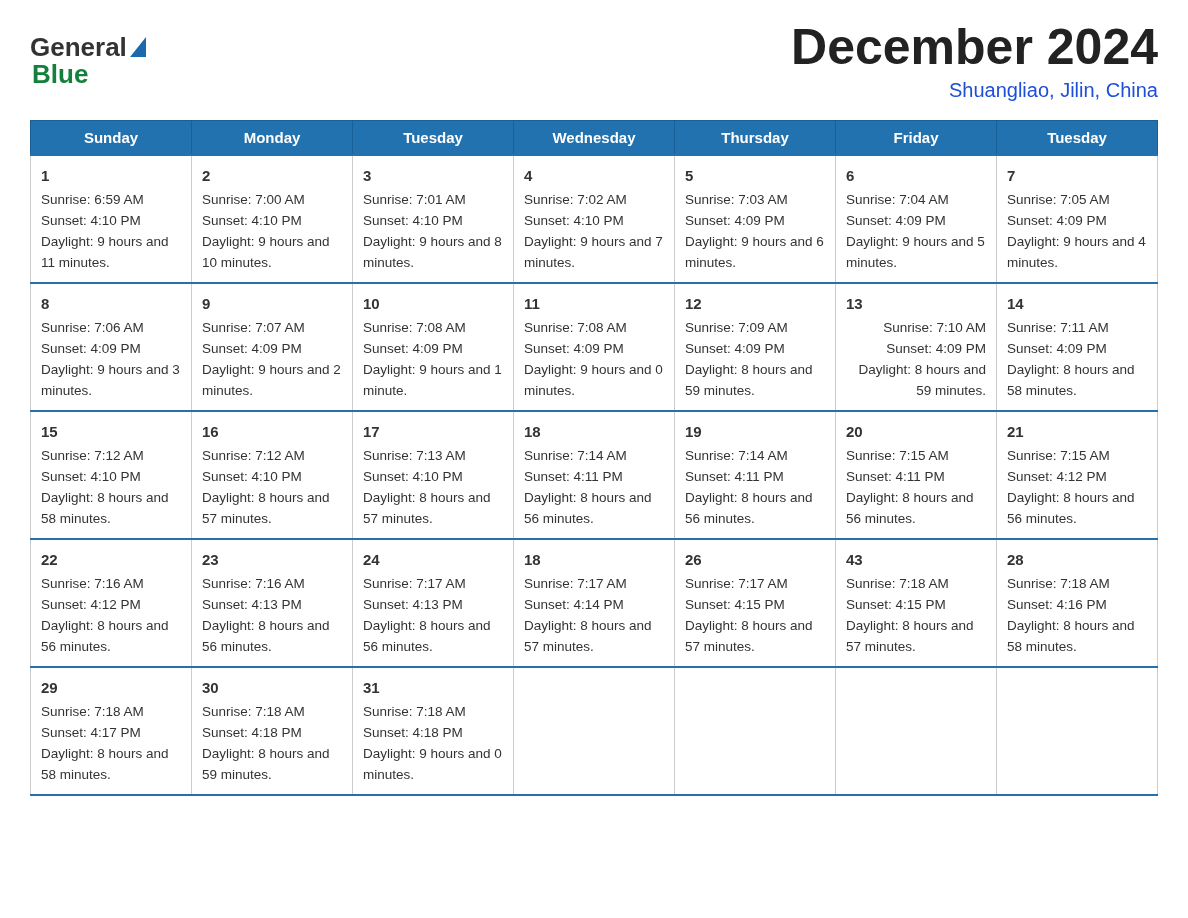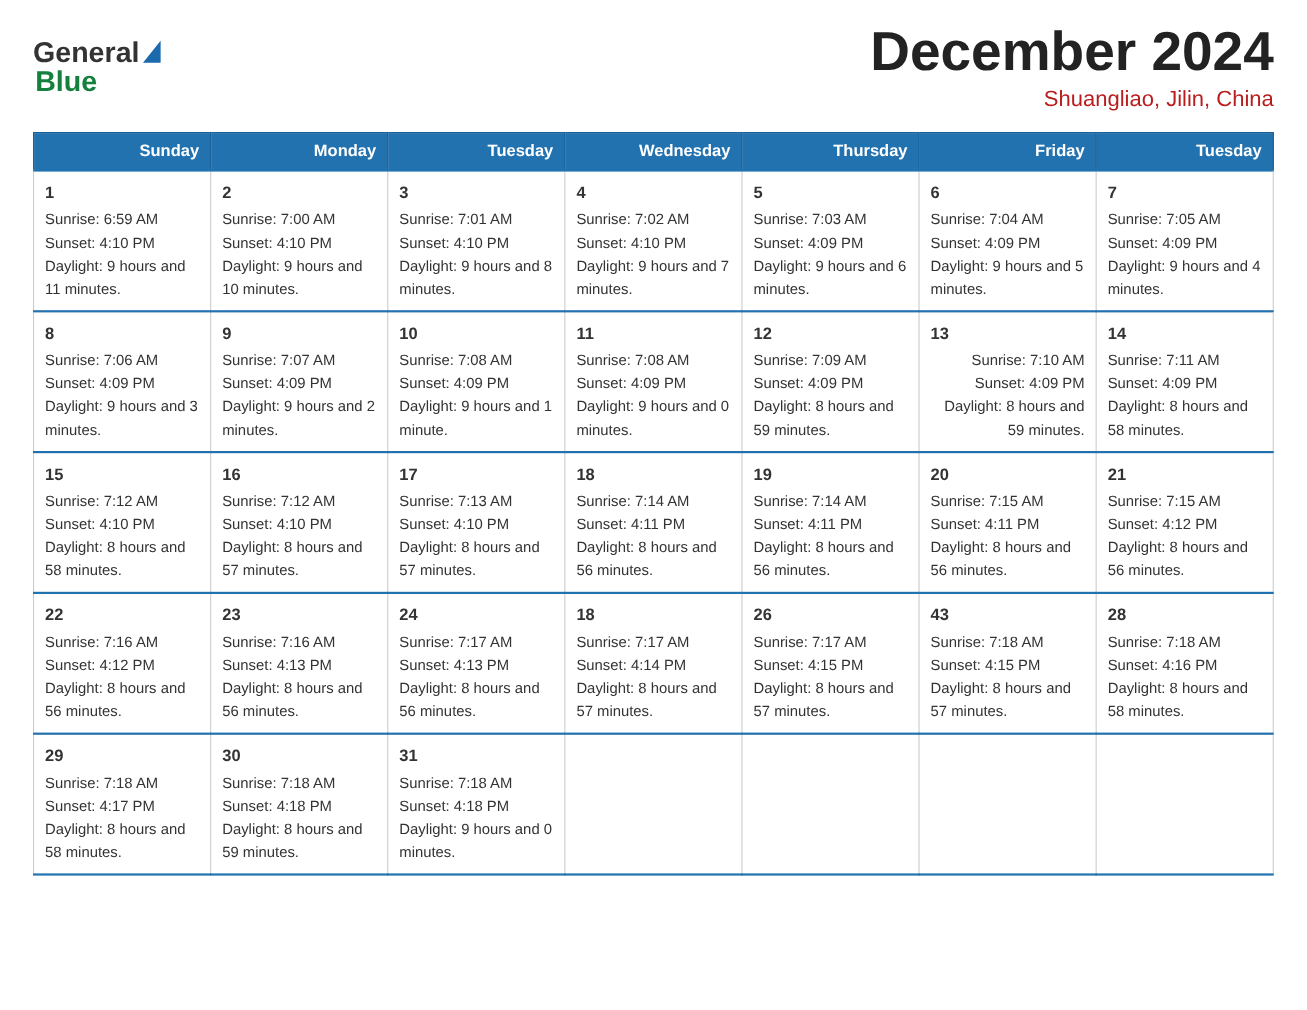--- a/index.html
+++ b/index.html
@@ -20,35 +20,35 @@
       text-align: right;
     }
     .calendar-title {
       font-size: 50px;
       font-weight: bold;
       color: #222;
       line-height: 1.1;
     }
     .calendar-subtitle {
       font-size: 20px;
-      color: #b91c1c;
+      color: #1d4ed8;
       margin-top: 4px;
     }
     .calendar-table {
       width: 100%;
       border-collapse: collapse;
       border: 1px solid #ccc;
     }
     .calendar-table th {
       background-color: #2272b0;
       color: #fff;
       font-size: 15px;
       font-weight: bold;
       padding: 8px 10px;
-      text-align: right;
+      text-align: center;
       border: 1px solid #1a5f96;
     }
     .calendar-table td {
       vertical-align: top;
       padding: 8px 10px;
       border: 1px solid #ccc;
       width: 14.28%;
       min-height: 95px;
       font-size: 13.5px;
       color: #333;

